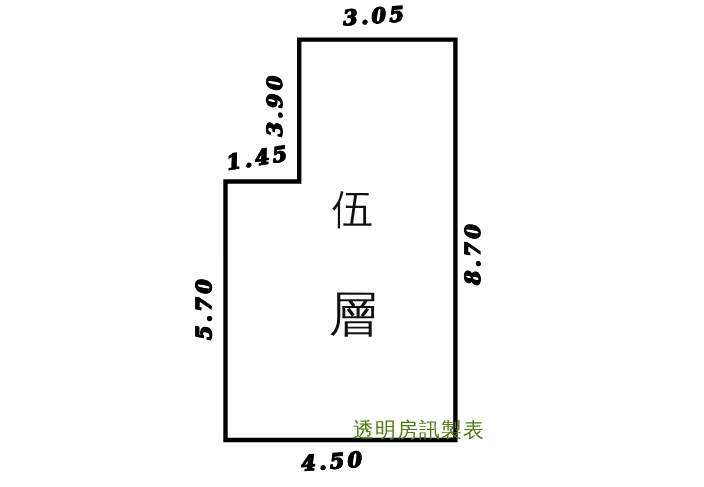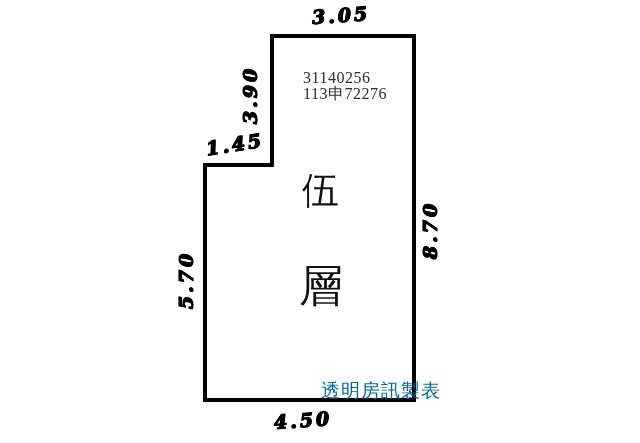--- a/index.html
+++ b/index.html
@@ -67,21 +67,21 @@
   .floor-char-2 {
     left: 299px;
     top: 257px;
     font-size: 44px;
     color: #111111;
   }
   .watermark {
     left: 321px;
     top: 378px;
     font-size: 19px;
-    color: #0369a1;
+    color: #4d7c0f;
     letter-spacing: 1px;
   }
 </style>
 </head>
 <body>
 
 <div class="stage">
 
   <svg class="outline-svg" viewBox="0 0 640 443" xmlns="http://www.w3.org/2000/svg" aria-hidden="true">
     <polygon points="272,36 414,36 414,400 205,400 205,165 272,165" fill="none" stroke="#000000" stroke-width="4" stroke-linejoin="miter"></polygon>
@@ -92,23 +92,19 @@
   <div class="hand rot" style="left:250px; top:95px;">3.90</div>
 
   <div class="hand step" style="left:235px; top:144px;">1.45</div>
 
   <div class="hand rot" style="left:186px; top:280px;">5.70</div>
 
   <div class="hand rot" style="left:430px; top:230px;">8.70</div>
 
   <div class="hand flat" style="left:303px; top:420px;">4.50</div>
 
-  <div class="printed id-block">
-    <div>31140256</div>
-    <div>113申72276</div>
-  </div>
 
   <div class="printed floor-char-1">伍</div>
   <div class="printed floor-char-2">層</div>
 
   <div class="printed watermark">透明房訊製表</div>
 
 </div>
 
 </body></html>

